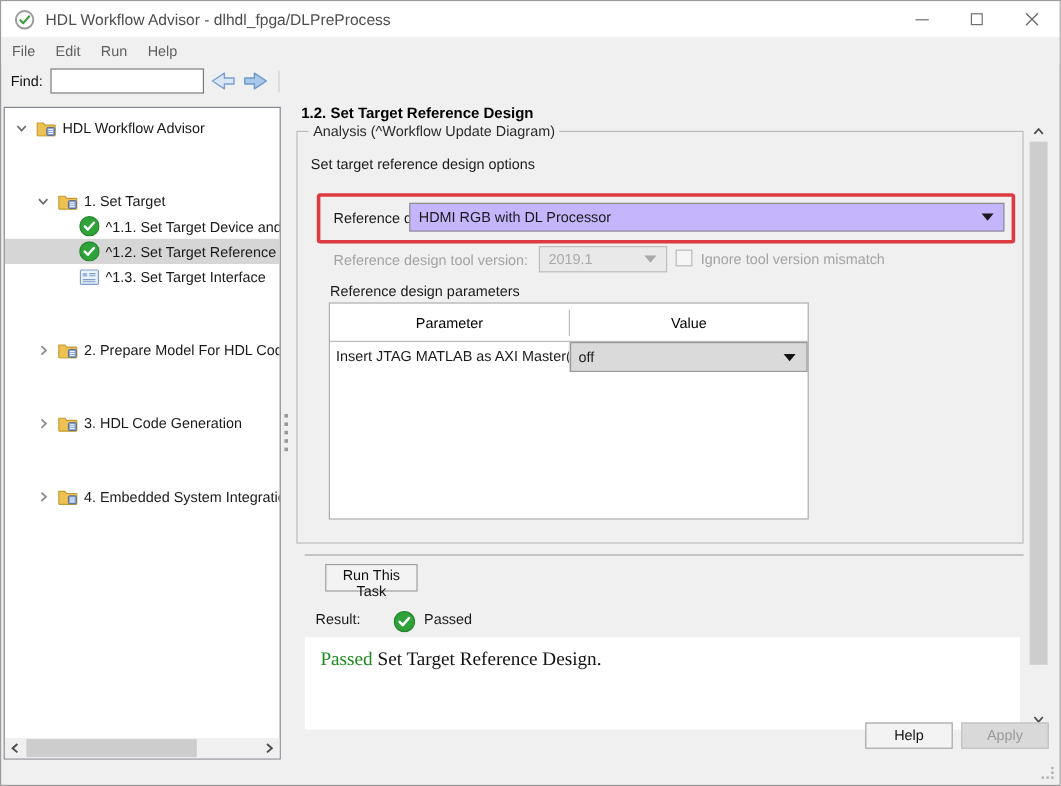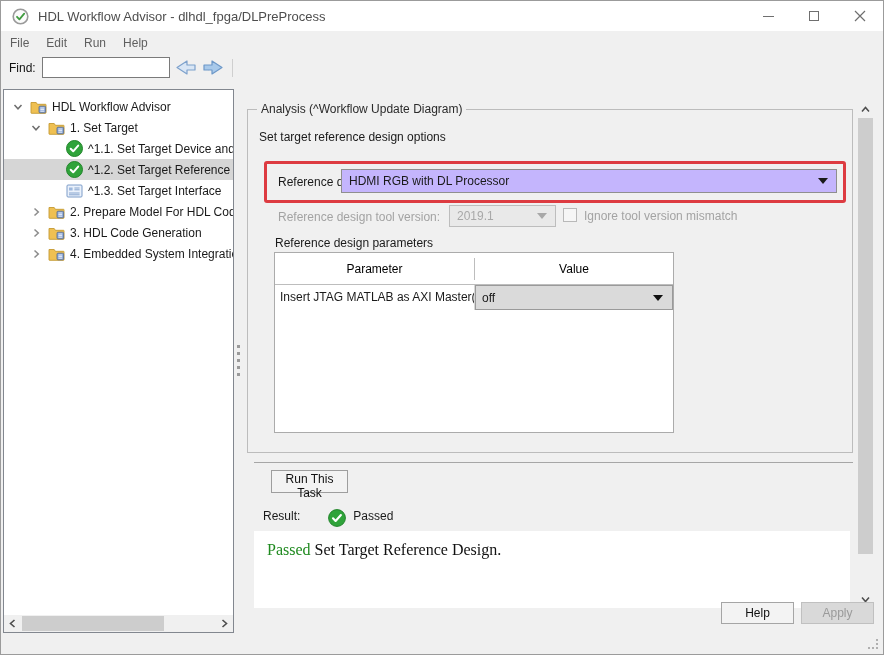--- a/index.html
+++ b/index.html
@@ -29,21 +29,21 @@
   .find-combo .cchev{width:16px;display:flex;justify-content:center;}
   .nav-arrow{margin-left:5px;width:22px;height:17px;}
   .vsep{margin-left:8px;width:1px;height:18px;background:#cfcfcf;}
   
   .treepanel{position:absolute;left:2px;top:88px;width:231px;height:544px;background:#fff;border:1px solid #82878f;overflow:hidden;}
   .tree-rows{position:absolute;left:0;top:6px;width:100%;}
   .tree-row{height:21px;display:flex;align-items:center;white-space:nowrap;}
   .tree-row .exp{width:12px;height:12px;flex:0 0 auto;margin-right:6px;display:flex;align-items:center;justify-content:center;}
   .tree-row .ticon{width:17px;height:16px;flex:0 0 auto;margin-right:5px;display:flex;align-items:center;}
   .tree-row .tlabel{overflow:hidden;}
-  .ind0{padding-left:8px;} .ind1{padding-left:26px;} .ind2{padding-left:62px;}
+  .ind0{padding-left:8px;} .ind1{padding-left:26px;margin-top:40px;} .ind2{padding-left:62px;}
   .tree-row.sel{background:#d6d6d6;}
   
   .hscroll{position:absolute;left:0;bottom:0;width:100%;height:17px;background:#f0f0f0;display:flex;align-items:center;}
   .hs-btn{width:17px;height:17px;display:flex;align-items:center;justify-content:center;}
   .hs-thumb{height:15px;width:142px;background:#cdcdcd;margin-left:1px;}
   
   .splitter{position:absolute;left:235px;top:344px;width:4px;height:40px;display:flex;flex-direction:column;gap:4px;align-items:center;}
   .splitter i{width:3px;height:3px;background:#9a9a9a;display:block;}
   
   .heading{position:absolute;left:250px;top:86px;font-weight:bold;font-size:12.5px;color:#000;}
@@ -284,20 +284,21 @@
   </div>
 
   <div class="splitter">
     <i></i>
       <i></i>
       <i></i>
       <i></i>
       <i></i>
   </div>
 
+  <div class="heading">1.2. Set Target Reference Design</div>
 
   <div class="groupbox" id="analysis-box">
     <span class="legend">Analysis (^Workflow Update Diagram)</span>
   </div>
 
   <div class="options-label">Set target reference design options</div>
 
 
   <div class="redbox"></div>
 

